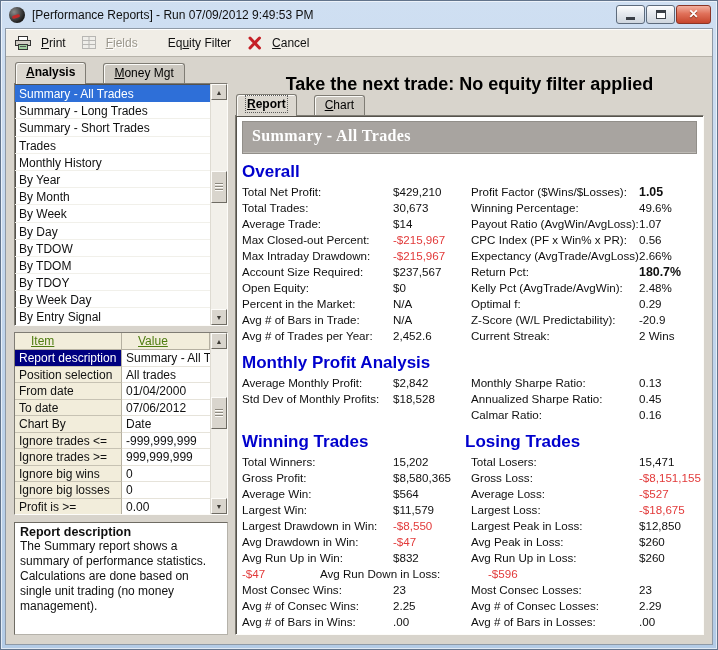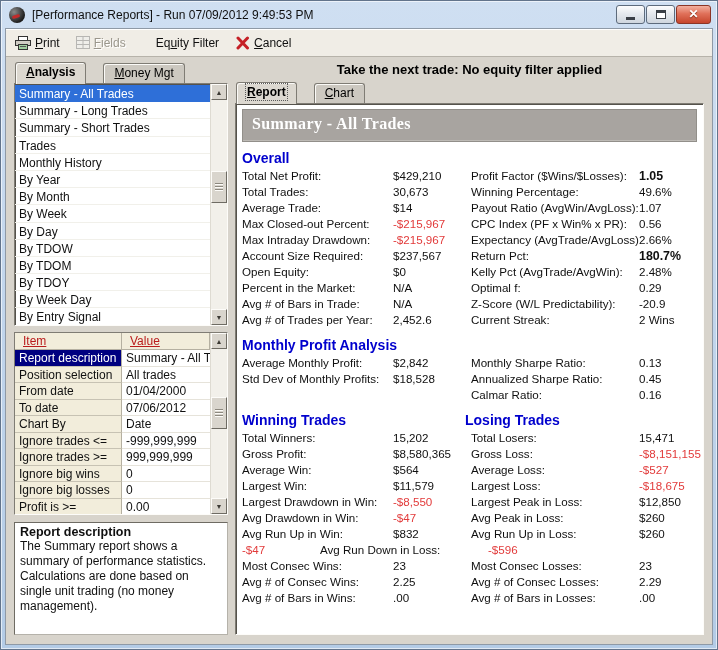--- a/index.html
+++ b/index.html
@@ -27,21 +27,21 @@
     background:linear-gradient(#f3b0a0,#e0715a 45%,#c6452c);}
   .glyph-min{width:9px;height:3px;background:#3a3f46;margin-top:8px;}
   .glyph-max{width:10px;height:9px;border:1px solid #3a3f46;border-top-width:3px;background:#fff;}
   .glyph-close{color:#fff;font-size:12px;font-weight:bold;text-shadow:0 1px 1px #7e2914;line-height:1;}
 
   .app-frame{position:absolute;left:4px;right:4px;top:27px;bottom:4px;
     background:#d8d4cc;border:1px solid #8e99a6;display:flex;flex-direction:column;overflow:hidden;}
 
   .toolbar{height:28px;flex:none;background:#f0ede6;display:flex;align-items:center;
     padding:0 4px;gap:2px;border-bottom:1px solid #b7b3aa;box-shadow:inset 0 1px 0 #ffffff;}
-  .tool-btn{display:flex;align-items:center;gap:4px;padding:3px 9px 3px 5px;font-size:12px;color:#101010;}
+  .tool-btn{display:flex;align-items:center;gap:10px;padding:3px 9px 3px 5px;font-size:12px;color:#101010;}
   .tool-btn.disabled{color:#9a968c;text-shadow:1px 1px 0 #ffffff;}
   .tool-btn.disabled svg{opacity:.55;filter:grayscale(1);}
   .tool-btn u, .tab u{text-decoration:underline;}
   .icon{display:inline-flex;align-items:center;}
 
   .main{flex:1;display:flex;padding:4px 8px 9px 8px;gap:7px;overflow:hidden;}
 
   
   .left-col{width:214px;flex:none;display:flex;flex-direction:column;}
   .tabs{display:flex;align-items:flex-end;height:22px;flex:none;position:relative;z-index:2;padding-left:1px;gap:15px;}
@@ -67,48 +67,48 @@
   .sb-track{flex:1;position:relative;}
   .sb-thumb{position:absolute;left:0;right:0;height:32px;background:#d9d5cd;
     border:1px solid;border-color:#fdfcf9 #6e6b63 #6e6b63 #fdfcf9;
     display:flex;align-items:center;justify-content:center;}
   .grip{width:8px;height:8px;background:repeating-linear-gradient(to bottom,#8d897f 0 1px,#fdfcf9 1px 2px,transparent 2px 3px);}
 
   .propbox{margin-top:6px;height:183px;flex:none;background:#fff;display:flex;overflow:hidden;}
   .prop-grid{flex:1;display:flex;flex-direction:column;overflow:hidden;}
   .prop-header{display:flex;height:17px;flex:none;}
   .prop-h{font-size:12px;text-decoration:underline;background:var(--beige);
-    border-right:1px solid #b5b0a1;border-bottom:1px solid #b5b0a1;padding:1px 8px;color:#b91c1c;}
+    border-right:1px solid #b5b0a1;border-bottom:1px solid #b5b0a1;padding:1px 16px;color:#4d7c0f;}
   .prop-h.item{width:107px;flex:none;}
   .prop-h.value{flex:1;}
   .prop-row{display:flex;height:16.5px;flex:none;}
   .prop-item{width:107px;flex:none;background:var(--beige);font-size:12px;padding:1px 4px 0 4px;
     border-right:1px solid #b5b0a1;border-bottom:1px solid #c7c2b3;white-space:nowrap;overflow:hidden;color:#101010;}
   .prop-item.selected{background:var(--sel-navy);color:#fff;}
   .prop-value{flex:1;font-size:12px;padding:1px 4px 0 4px;border-bottom:1px solid #e6e3da;
     white-space:nowrap;overflow:hidden;color:#101010;}
 
   .descbox{margin-top:7px;flex:1;background:#fff;border:1px solid;
     border-color:#6e6b63 #b5b2aa #b5b2aa #6e6b63;padding:2px 5px;overflow:hidden;}
   .desc-title{font-weight:bold;font-size:12.5px;color:#101010;}
   .desc-text{font-size:12px;line-height:1.25;color:#101010;}
 
   
   .right-col{flex:1;min-width:0;display:flex;flex-direction:column;}
-  .banner{height:20px;flex:none;text-align:center;font-weight:bold;font-size:13px;color:#000;padding-top:1px;}
+  .banner{height:20px;flex:none;text-align:center;font-weight:bold;font-size:18px;color:#000;padding-top:1px;margin-top:12px;}
   .report-panel{flex:1;background:#fff;padding:5px 6px;overflow:hidden;}
 
   .report-header{background:var(--hdrbar);color:#fff;
     font-family:"Liberation Serif", serif;font-weight:bold;font-size:16px;letter-spacing:.4px;
     padding:5px 9px 8px;border:1px solid #928f8a;box-shadow:inset 0 -1px 0 #bdbab5;}
 
   .section{margin-top:9px;}
   .section:first-of-type{margin-top:8px;}
   .sec-titles{display:flex;margin-bottom:2px;}
-  .sec-title{font-weight:bold;font-size:14px;color:var(--sec);width:223px;flex:none;white-space:nowrap;}
+  .sec-title{font-weight:bold;font-size:17px;color:var(--sec);width:223px;flex:none;white-space:nowrap;}
   .sec-title.right{flex:1;width:auto;}
   .stat-row{display:flex;height:16px;line-height:16px;font-size:11.6px;color:#101010;}
   .stat-label{white-space:nowrap;overflow:hidden;}
   .stat-value{white-space:nowrap;}
   .stat-label.l{width:151px;flex:none;}
   .stat-value.l{width:72px;flex:none;}
   .stat-label.r{width:168px;flex:none;margin-left:6px;}
   .stat-value.r{flex:1;}
   .stat-value.neg{color:var(--neg);}
   .stat-value.bold{font-weight:bold;font-size:12.4px;}

